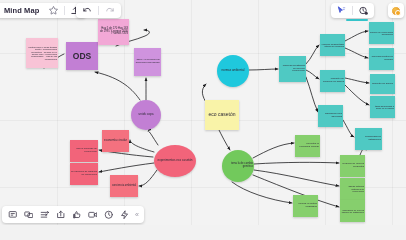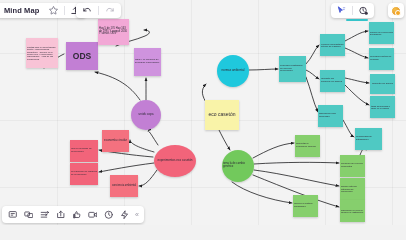--- a/index.html
+++ b/index.html
@@ -19,21 +19,21 @@
       linear-gradient(to bottom, rgba(0,0,0,0.045) 1px, transparent 1px);
     background-size: 67px 67px;
     background-position: -10px -14px;
   }
   #edges { position: absolute; inset: 0; width: 406px; height: 225px; }
 
   
   .node {
     position: absolute;
     display: flex; align-items: center; justify-content: center;
-    text-align: left;
+    text-align: right;
     color: #2e2a36;
     line-height: 1.05;
     overflow: hidden;
     padding: 1px;
     word-break: break-word;
   }
   .node.sticky { box-shadow: 0 1px 2px rgba(0,0,0,0.18); }
   .node.circle { border-radius: 50%; box-shadow: 0 1px 2px rgba(0,0,0,0.16); }
 
   

